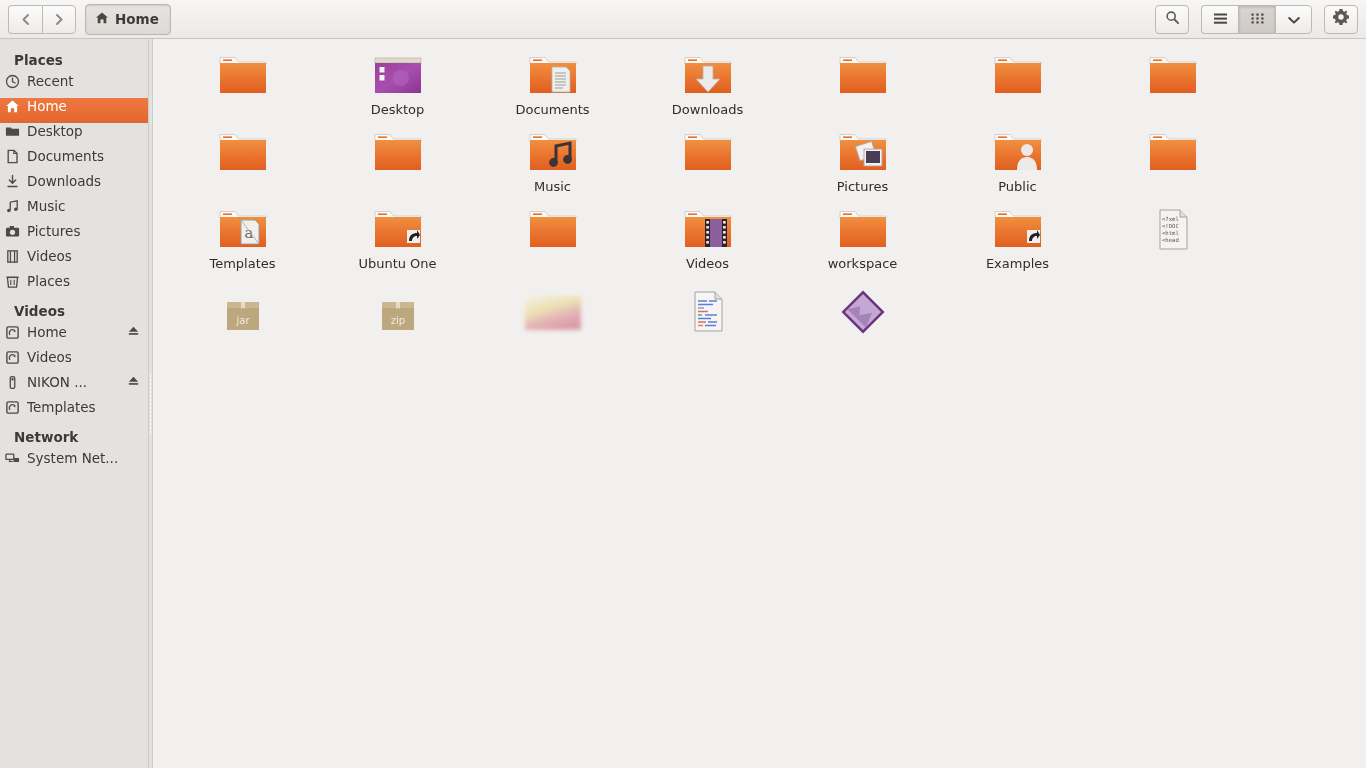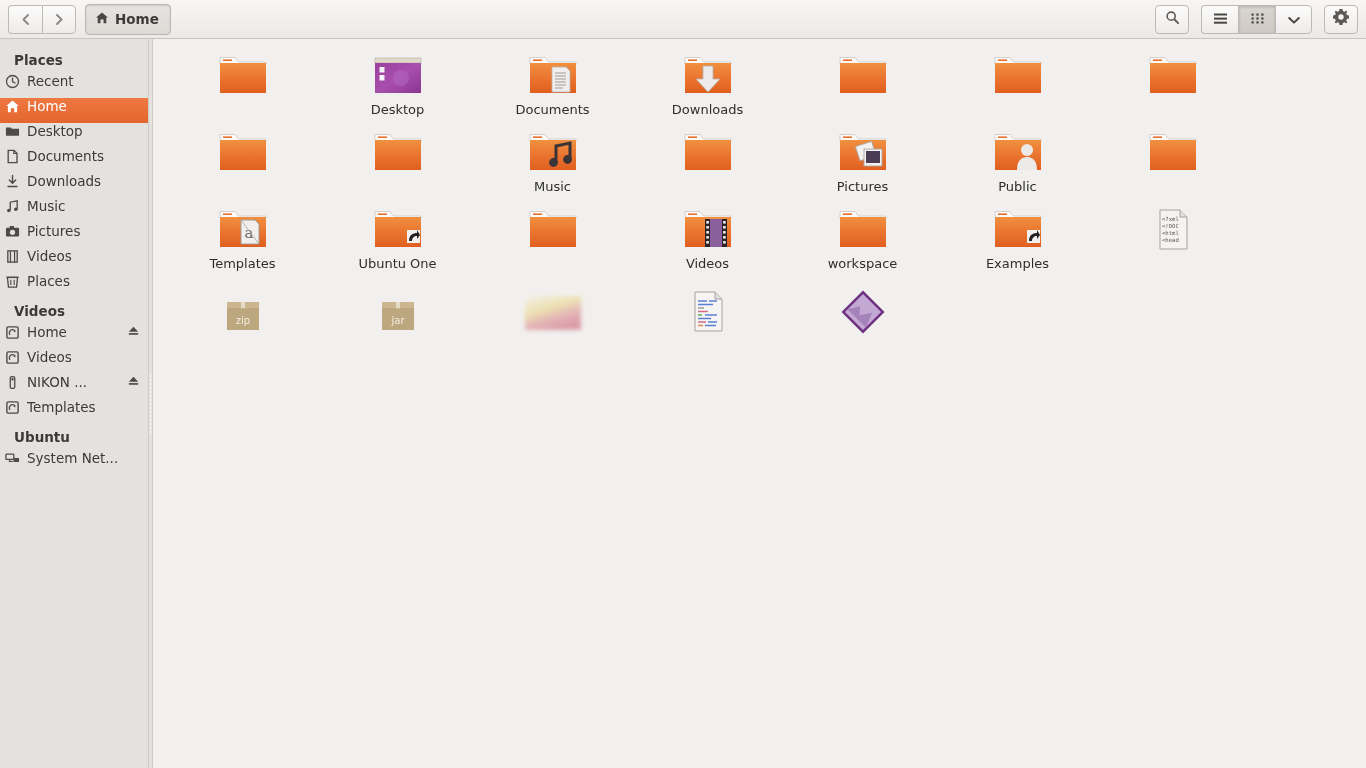--- a/index.html
+++ b/index.html
@@ -402,21 +402,21 @@
       <span class="sb-ico">
         <svg width="15" height="15" viewBox="0 0 16 16">
             <rect x="2" y="2" width="12" height="12" rx="1.6" fill="none" stroke="currentColor" stroke-width="1.5"></rect>
             <path d="M5.4 10.6 a3.4 3.4 0 1 1 5.2 -4.4" fill="none" stroke="currentColor" stroke-width="1.4"></path>
             <path d="M10.8 5 L11.2 7.6 L8.8 7.1 Z" fill="currentColor"></path>
           </svg>
       </span>
       <span class="sb-label">Templates</span>
     </div>
 
-    <div class="sb-head">Ubuntu</div>
+    <div class="sb-head">Network</div>
 
     <div class="sb-item">
       <span class="sb-ico">
         <svg width="15" height="15" viewBox="0 0 16 16">
             <rect x="1" y="3.4" width="8.4" height="5.6" rx="0.6" fill="none" stroke="currentColor" stroke-width="1.4"></rect>
             <rect x="9" y="7.4" width="6" height="4.4" rx="0.6" fill="currentColor"></rect>
             <path d="M4 11.2 H8.4 M5.2 9 V11.2" stroke="currentColor" stroke-width="1.3"></path>
           </svg>
       </span>
       <span class="sb-label">System Net...</span>
@@ -850,33 +850,33 @@
         </div>
         <div class="nm blur"></div>
       </div>
 
       <div class="cell tall">
         <div class="ic">
           <svg width="48" height="46" viewBox="0 0 48 46">
               <path d="M8 14 H40 V42 H8 Z" fill="#bda77f"></path>
               <path d="M8 14 H40 V20 H8 Z" fill="#cbb68f"></path>
               <path d="M22 14 H26 V21 L24 19.5 L22 21 Z" fill="#e6dcc6"></path>
-              <text x="24" y="36" font-family="'DejaVu Sans',sans-serif" font-size="10" fill="#f2ece0" text-anchor="middle">zip</text>
+              <text x="24" y="36" font-family="'DejaVu Sans',sans-serif" font-size="10" fill="#f2ece0" text-anchor="middle">jar</text>
             </svg>
         </div>
         <div class="nm blur"></div>
       </div>
 
       <div class="cell tall">
         <div class="ic">
           <svg width="48" height="46" viewBox="0 0 48 46">
               <path d="M8 14 H40 V42 H8 Z" fill="#bda77f"></path>
               <path d="M8 14 H40 V20 H8 Z" fill="#cbb68f"></path>
               <path d="M22 14 H26 V21 L24 19.5 L22 21 Z" fill="#e6dcc6"></path>
-              <text x="24" y="36" font-family="'DejaVu Sans',sans-serif" font-size="10" fill="#f2ece0" text-anchor="middle">jar</text>
+              <text x="24" y="36" font-family="'DejaVu Sans',sans-serif" font-size="10" fill="#f2ece0" text-anchor="middle">zip</text>
             </svg>
         </div>
         <div class="nm blur"></div>
       </div>
 
       <div class="cell tall">
         <div class="ic">
           <svg width="64" height="46" viewBox="0 0 64 46">
               <defs>
                 <linearGradient id="thumb" x1="0" y1="0" x2="0.5" y2="1">

